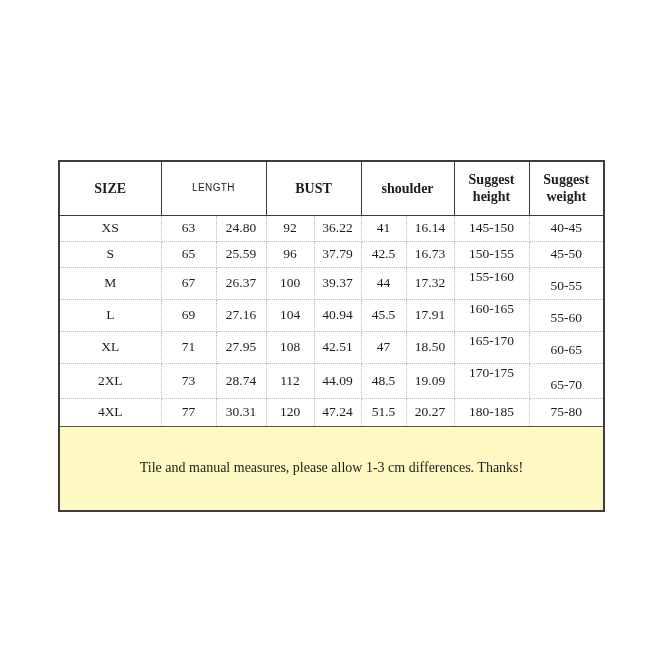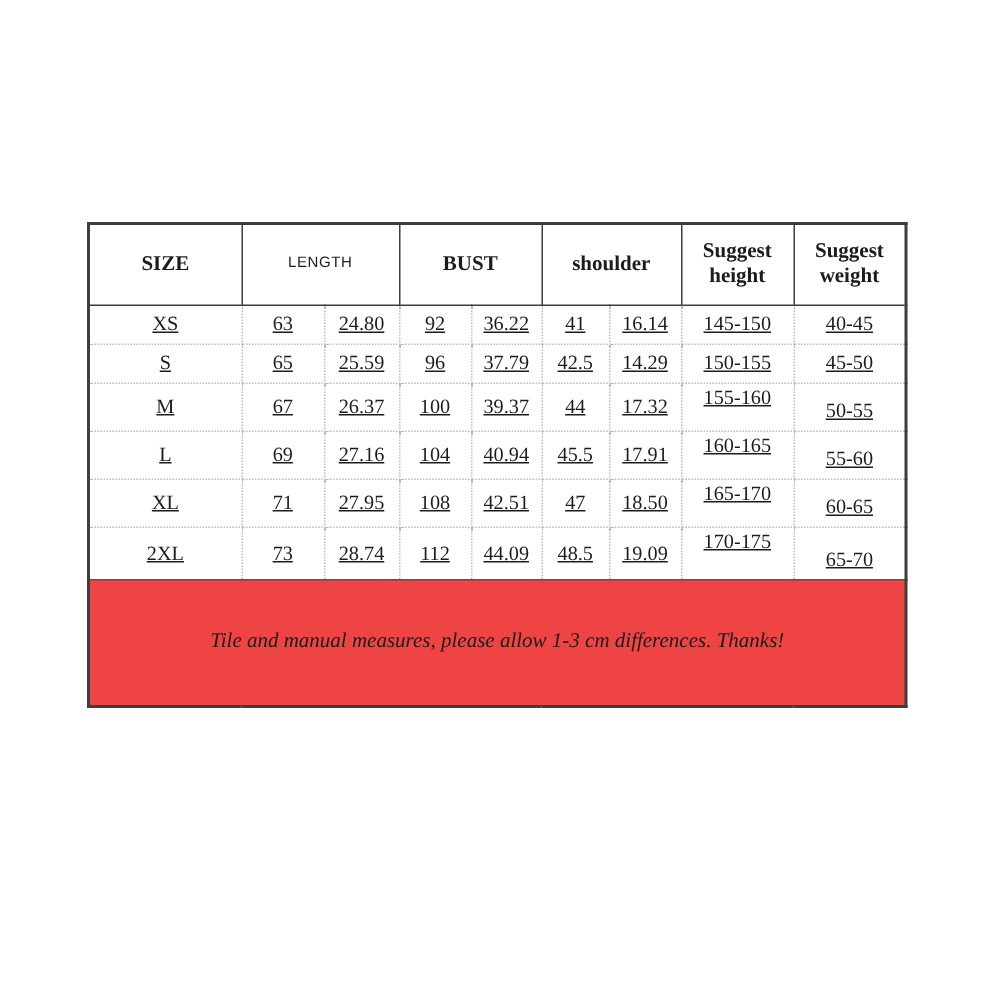--- a/index.html
+++ b/index.html
@@ -5,21 +5,21 @@
   * { margin: 0; padding: 0; box-sizing: border-box; }
   html, body { background: #ffffff; }
   body {
     width: 660px; height: 660px;
     position: relative;
     font-family: "Liberation Serif", serif;
     color: #1c1c1c;
   }
   .table-wrap {
     position: absolute;
-    left: 58px; top: 148px;
+    left: 58px; top: 160px;
     width: 545px;
   }
   table.size-chart {
     width: 100%;
     border-collapse: collapse;
     table-layout: fixed;
     border: 2px solid #3d3d3d;
   }
   
   thead tr.head-row { height: 54px; }
@@ -41,37 +41,36 @@
   }
   
   tr.units-row { height: 25px; }
   tr.units-row td, tbody td {
     border: 1px dotted #bcbcbc;
     font-size: 13.5px;
     text-align: center;
     vertical-align: middle;
     background: #ffffff;
   }
-  tbody tr { height: 26px; text-decoration: underline; }
+  tbody tr { height: 26px; }
   tbody tr:nth-child(3), tbody tr:nth-child(4), tbody tr:nth-child(5) { height: 32px; }
   tbody tr:nth-child(6) { height: 35px; }
   tbody tr:nth-child(7) { height: 28px; }
   tbody tr:nth-child(8) { height: 29px; }
   
   tbody tr:nth-child(n+3):nth-child(-n+6) td.c-height { vertical-align: top; padding-top: 1px; }
   tbody tr:nth-child(n+3):nth-child(-n+6) td.c-weight { vertical-align: bottom; padding-bottom: 5px; }
   
   tfoot td {
     border-top: 1px solid #555555;
     height: 85px;
     text-align: center;
     vertical-align: middle;
     font-size: 14px;
-    background: #ef4444;
-    font-style: italic;
+    background: #fef9c3;
   }
 </style>
 </head>
 <body>
 
 <div class="table-wrap">
   <table class="size-chart">
     <colgroup>
       <col style="width:102px">
       <col style="width:55px">
@@ -105,21 +104,21 @@
     <td class="c-height">145-150</td>
     <td class="c-weight">40-45</td>
   </tr>
         <tr>
     <td class="c-size">S</td>
     <td class="c-num">65</td>
     <td class="c-num">25.59</td>
     <td class="c-num">96</td>
     <td class="c-num">37.79</td>
     <td class="c-num">42.5</td>
-    <td class="c-num">14.29</td>
+    <td class="c-num">16.73</td>
     <td class="c-height">150-155</td>
     <td class="c-weight">45-50</td>
   </tr>
         <tr>
     <td class="c-size">M</td>
     <td class="c-num">67</td>
     <td class="c-num">26.37</td>
     <td class="c-num">100</td>
     <td class="c-num">39.37</td>
     <td class="c-num">44</td>
@@ -153,20 +152,31 @@
     <td class="c-size">2XL</td>
     <td class="c-num">73</td>
     <td class="c-num">28.74</td>
     <td class="c-num">112</td>
     <td class="c-num">44.09</td>
     <td class="c-num">48.5</td>
     <td class="c-num">19.09</td>
     <td class="c-height">170-175</td>
     <td class="c-weight">65-70</td>
   </tr>
+        <tr>
+    <td class="c-size">4XL</td>
+    <td class="c-num">77</td>
+    <td class="c-num">30.31</td>
+    <td class="c-num">120</td>
+    <td class="c-num">47.24</td>
+    <td class="c-num">51.5</td>
+    <td class="c-num">20.27</td>
+    <td class="c-height">180-185</td>
+    <td class="c-weight">75-80</td>
+  </tr>
       </tbody>
     <tfoot>
       <tr>
         <td colspan="9">Tile and manual measures, please allow 1-3 cm differences. Thanks!</td>
       </tr>
     </tfoot>
   </table>
 </div>
 
 </body></html>

